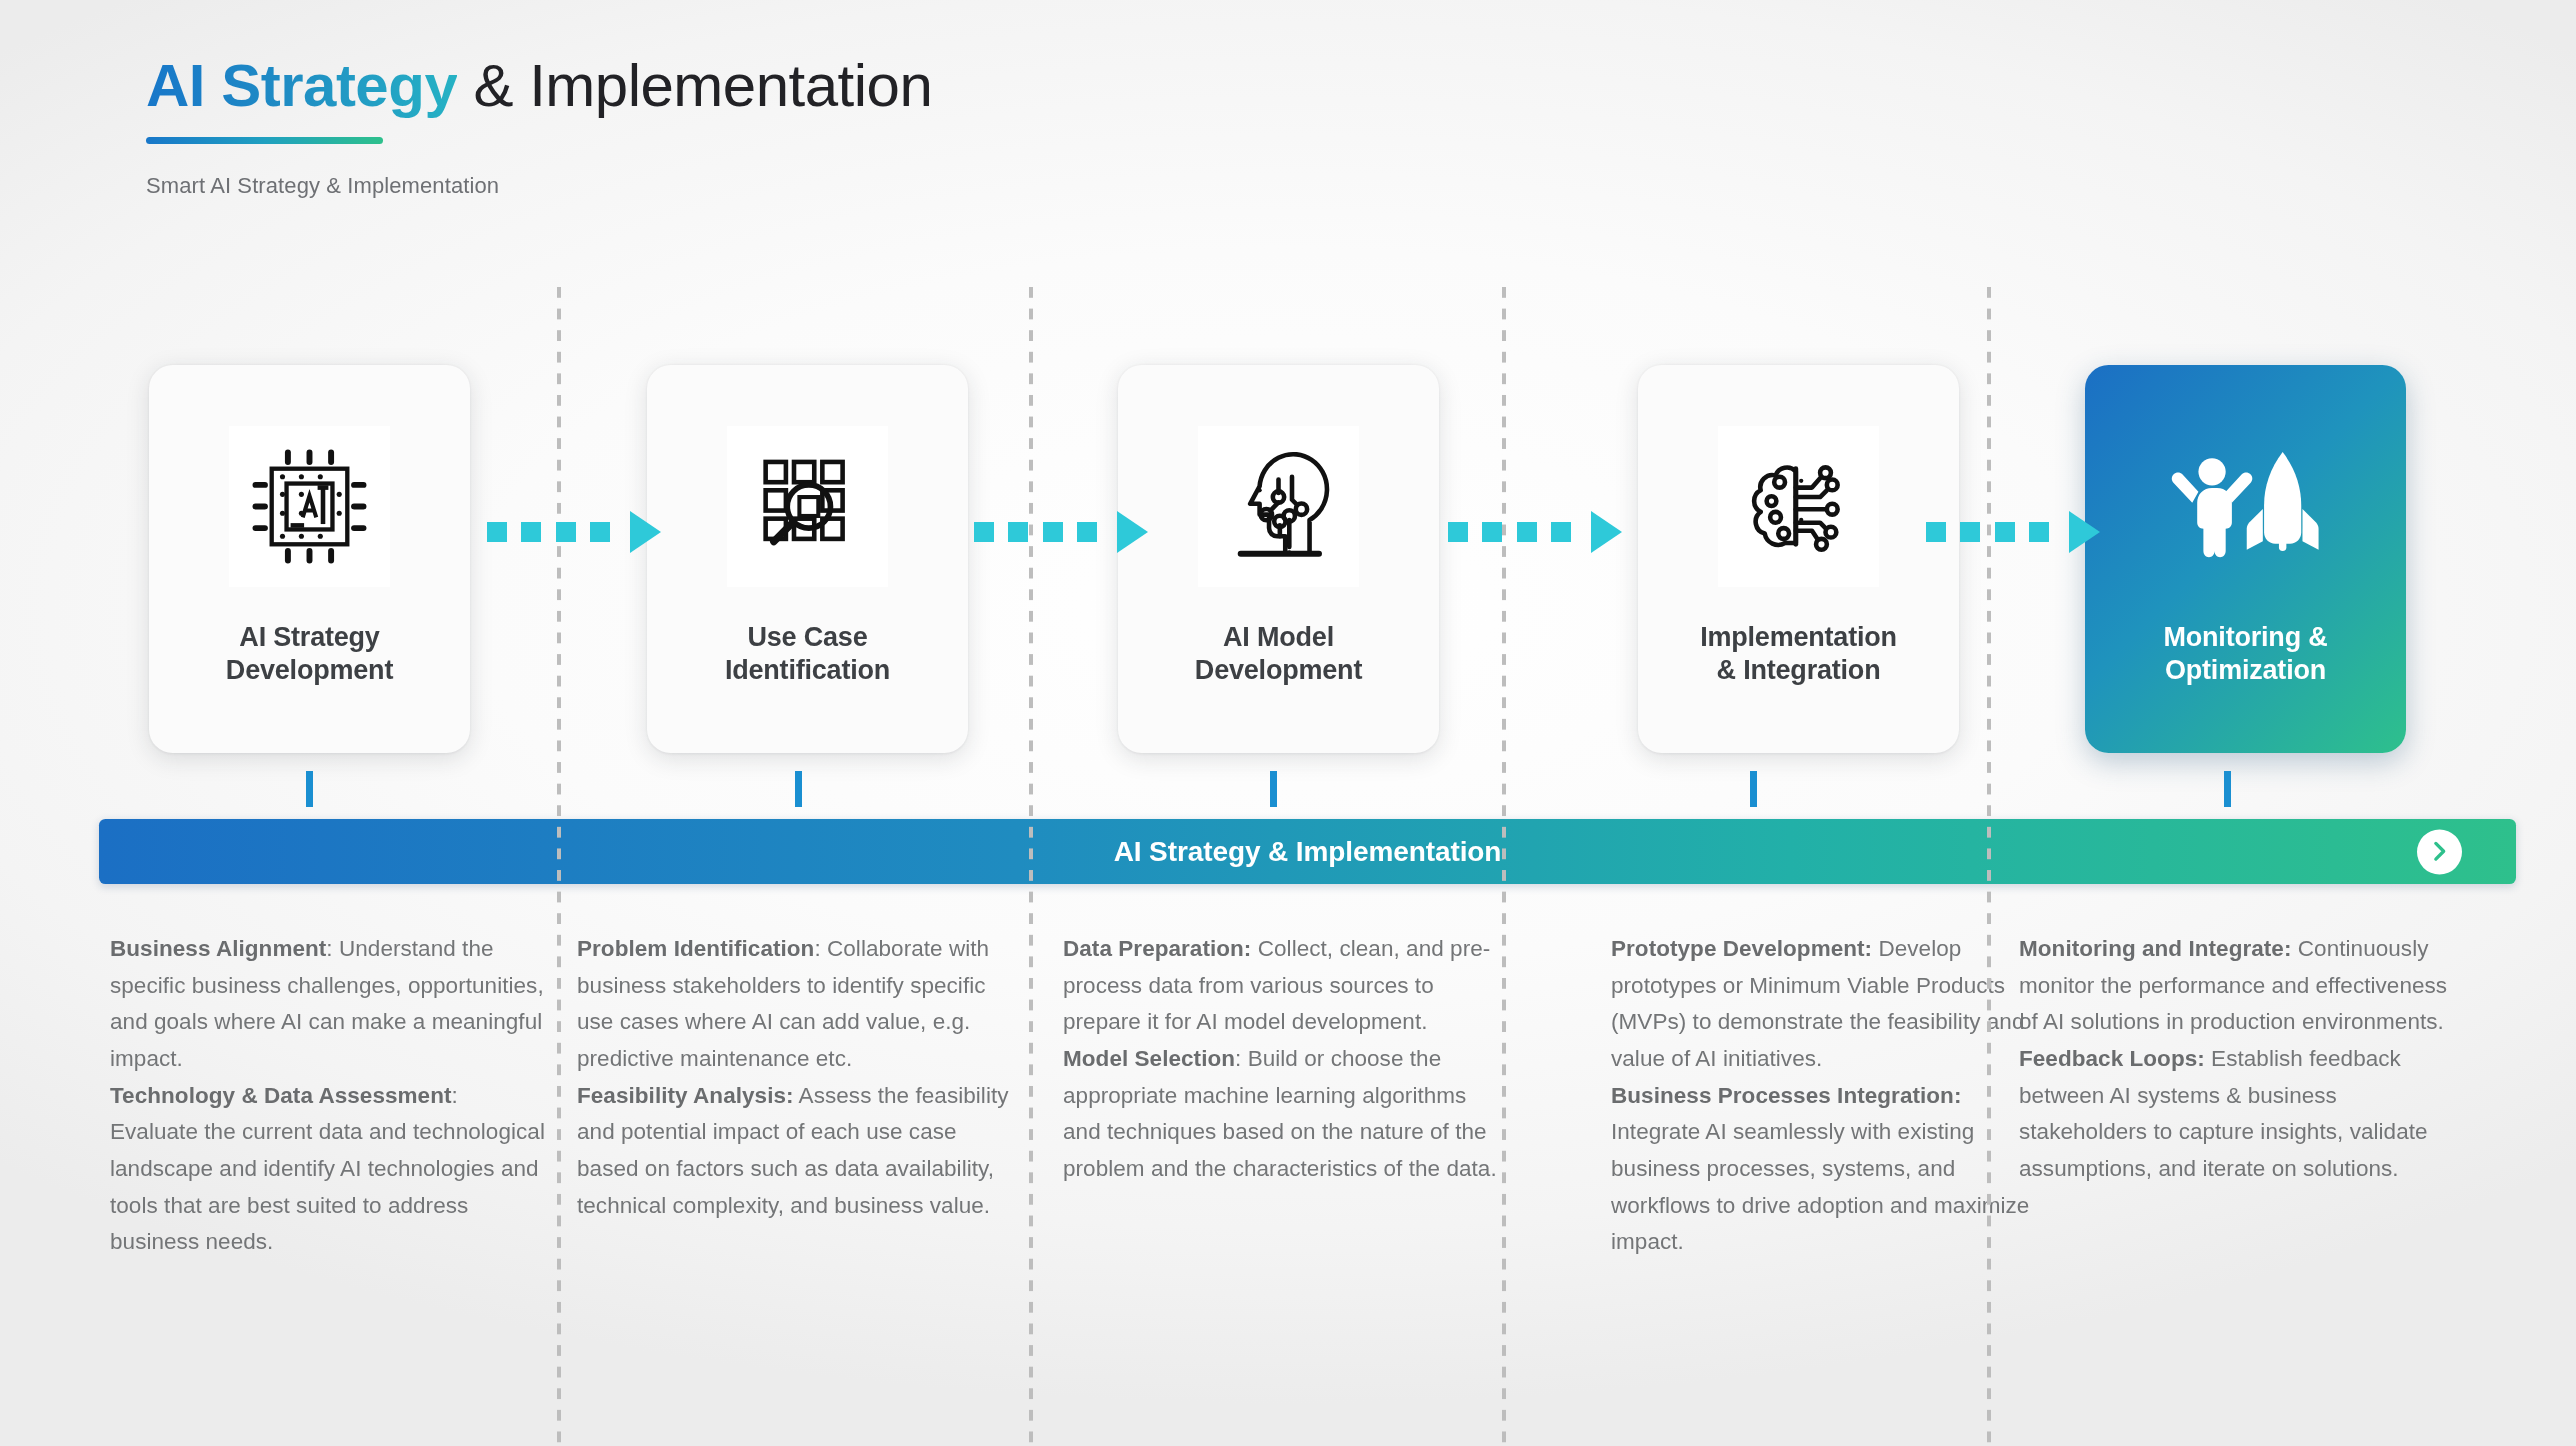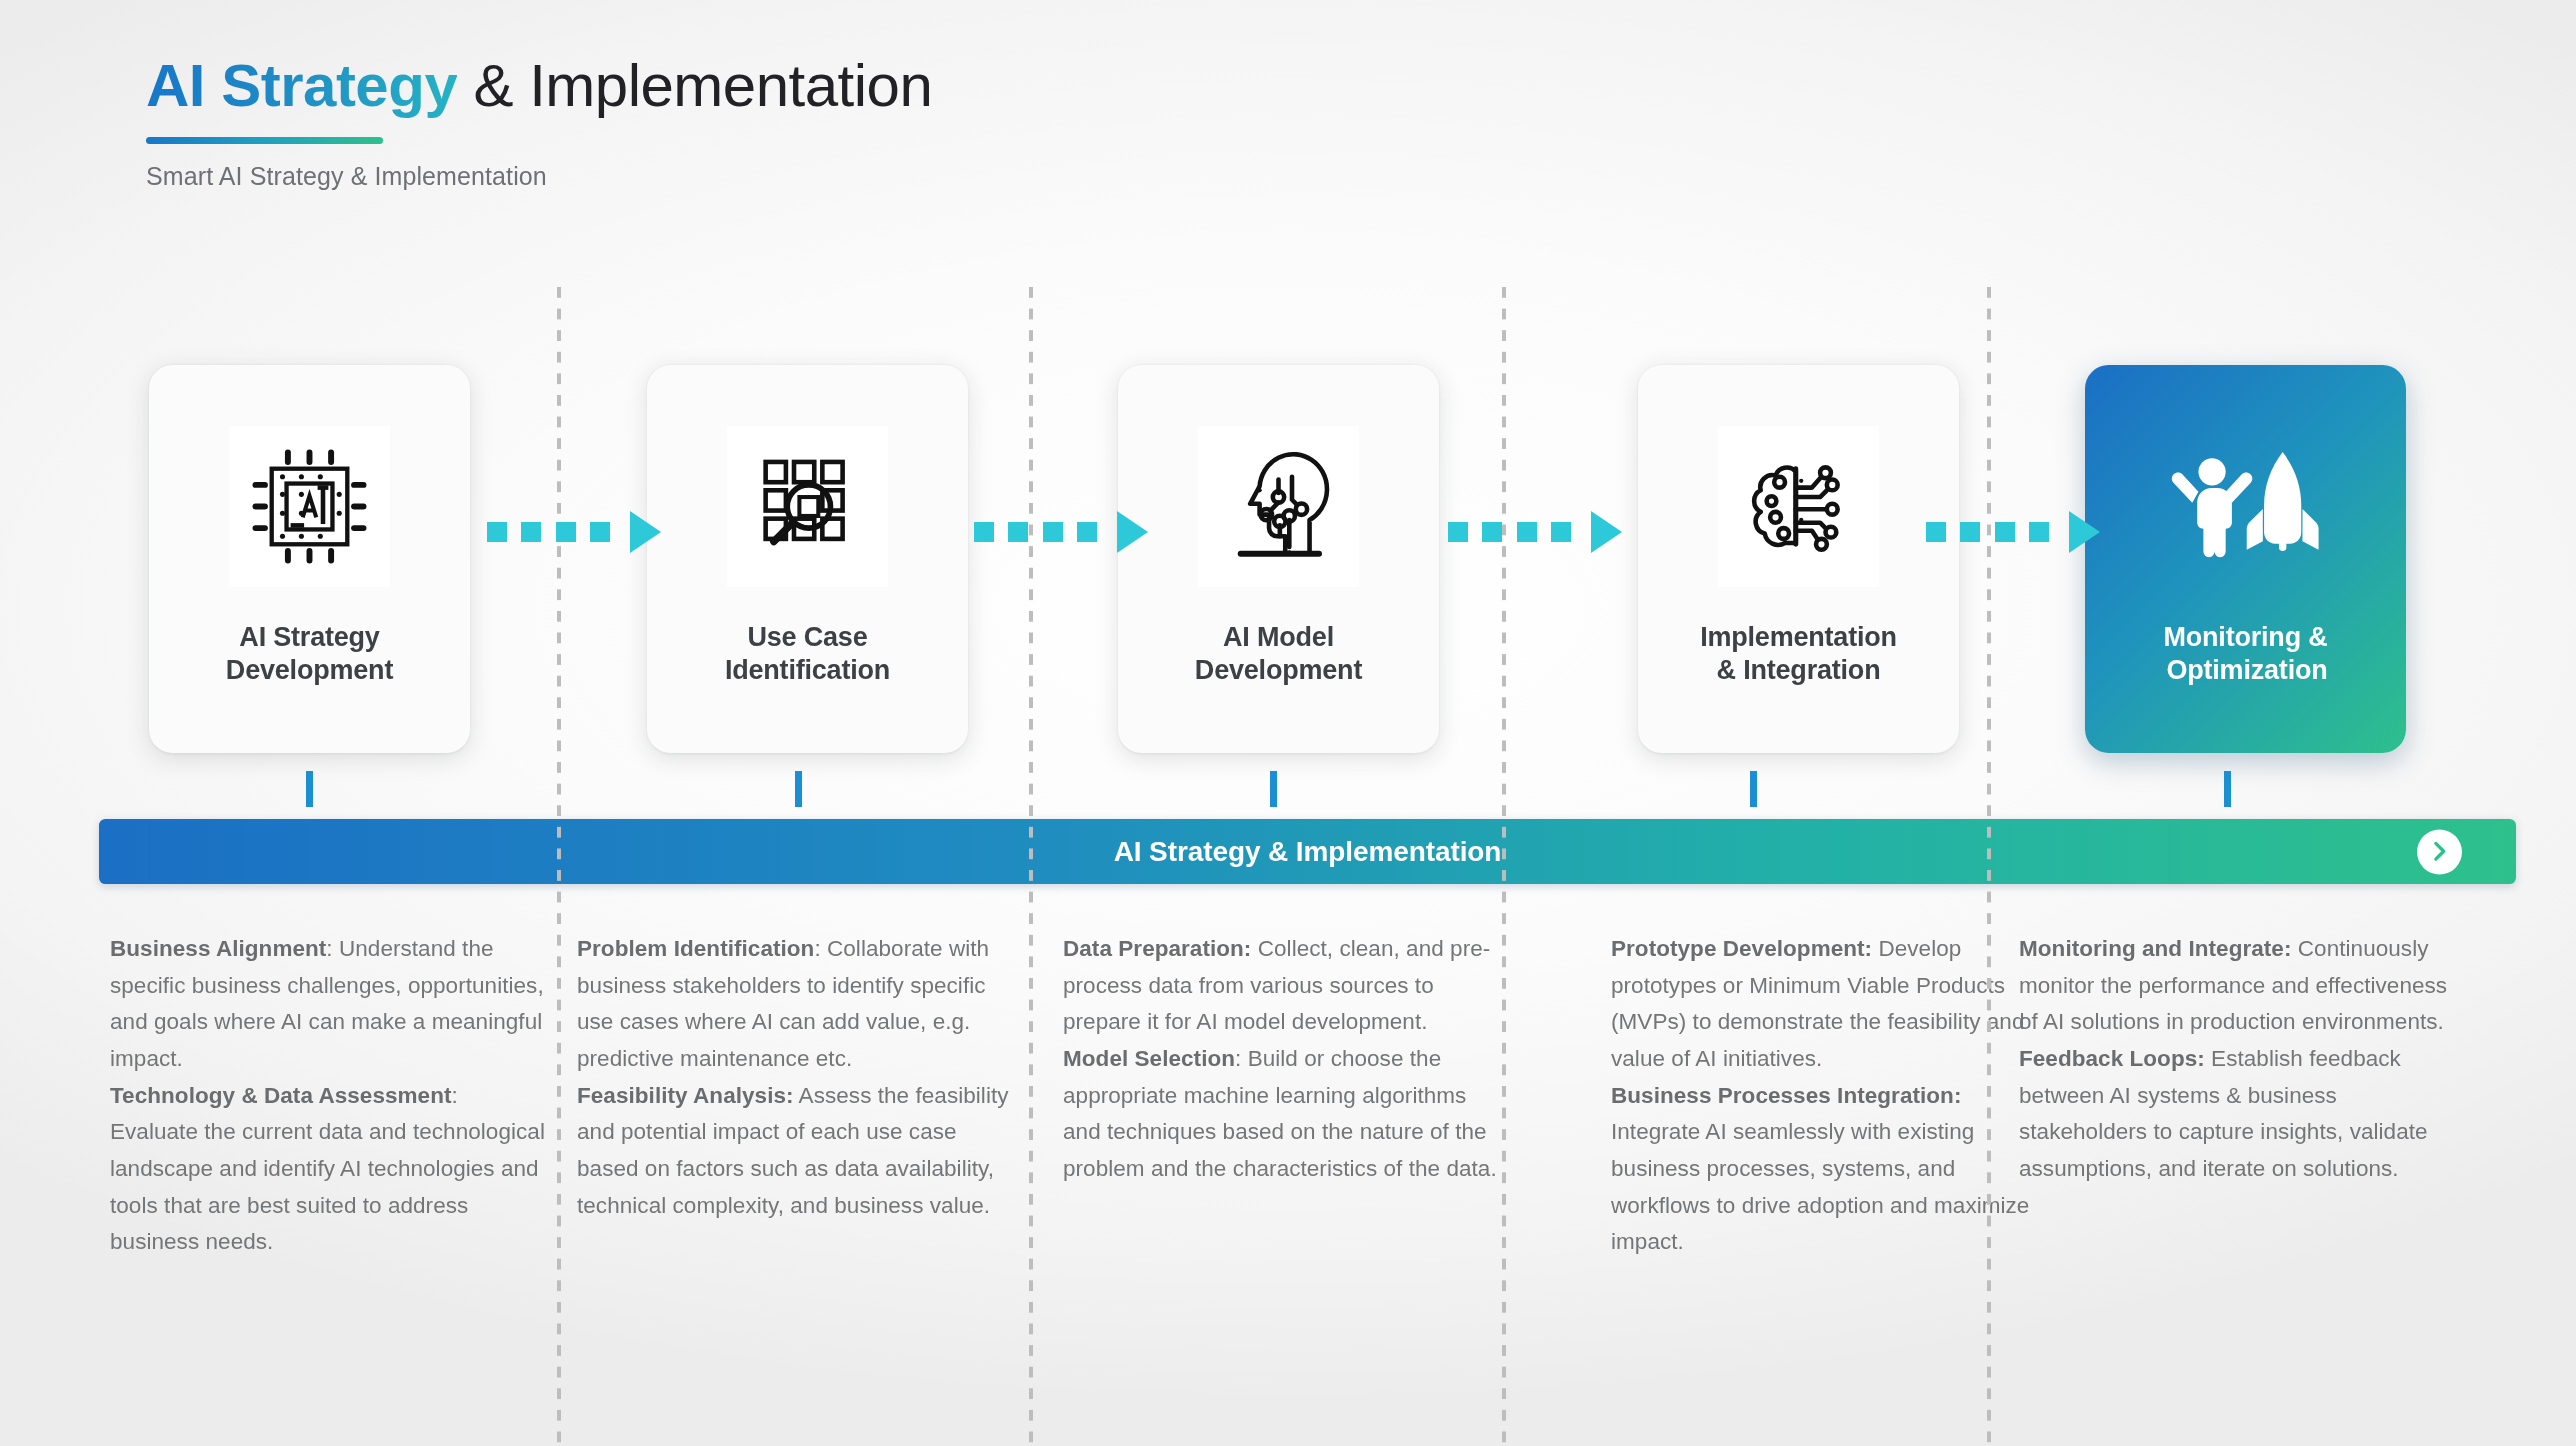--- a/index.html
+++ b/index.html
@@ -50,22 +50,22 @@
 
   .title-rule {
     margin-top: 18px;
     width: 237px;
     height: 7.2px;
     border-radius: 3.6px;
     background: linear-gradient(90deg, #1877c9 0%, #20a0c0 50%, #2ec08c 100%);
   }
 
   .page-subtitle {
-    margin-top: 18px;
-    font-size: 25px;
+    margin-top: 29px;
+    font-size: 22px;
     color: #6e7074;
     letter-spacing: 0.1px;
   }
 
   
   .dashed {
     position: absolute;
     top: 287px;
     width: 3.6px;
     height: 1156px;
@@ -111,21 +111,21 @@
   .card-title {
     margin-top: 34px;
     font-size: 27px;
     font-weight: 700;
     line-height: 1.22;
     text-align: center;
     color: #3d4044;
     letter-spacing: -0.2px;
     white-space: pre-line;
   }
-  .card.highlight .card-title { color: #ffffff; text-align: right; }
+  .card.highlight .card-title { color: #ffffff; }
 
   
   .connector {
     position: absolute;
     top: 514px;
     height: 36px;
     display: flex;
     align-items: center;
     gap: 14.4px;
     z-index: 3;

